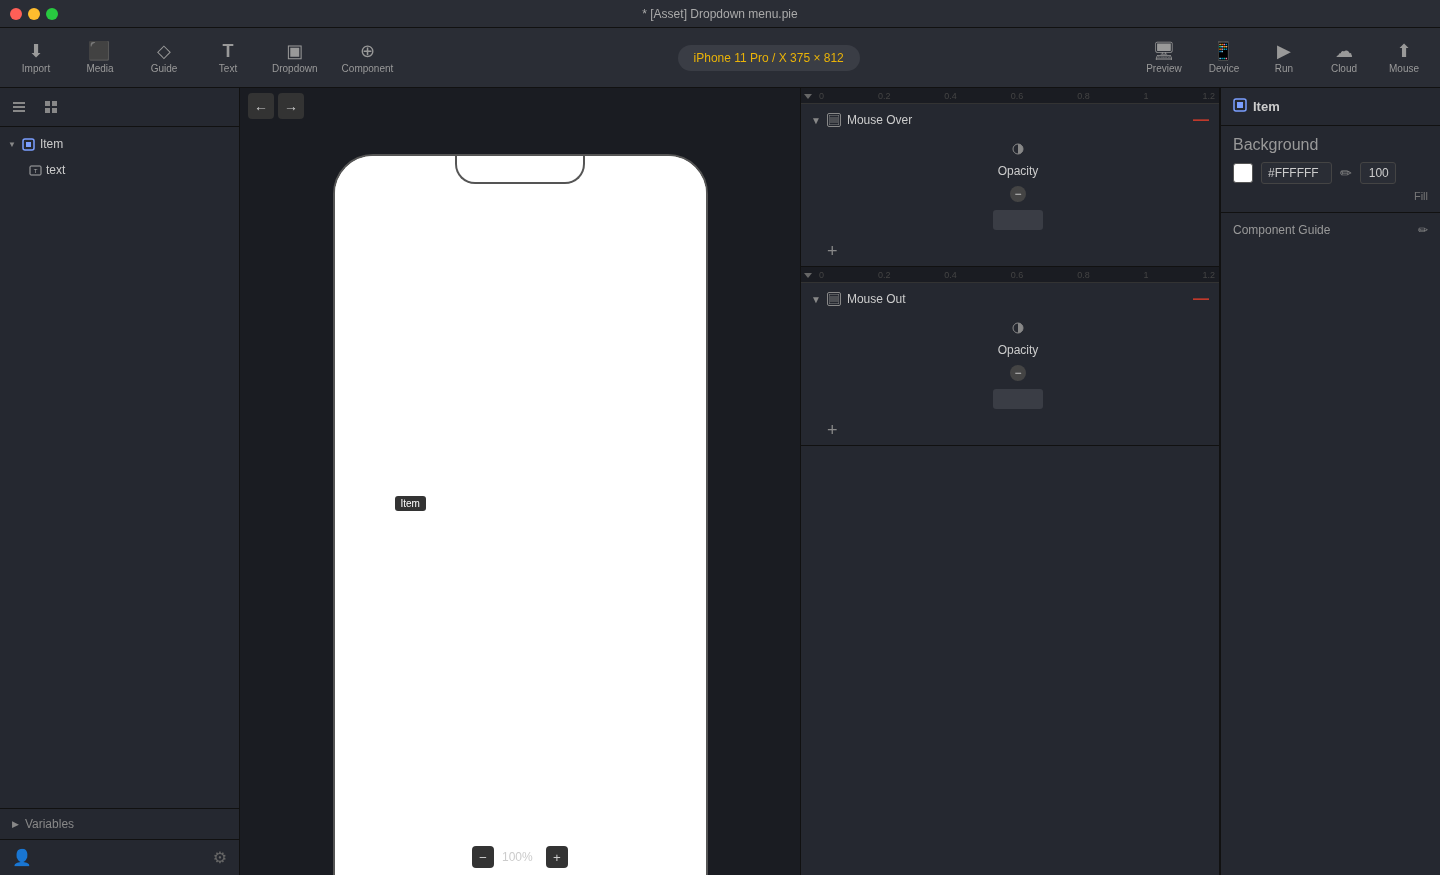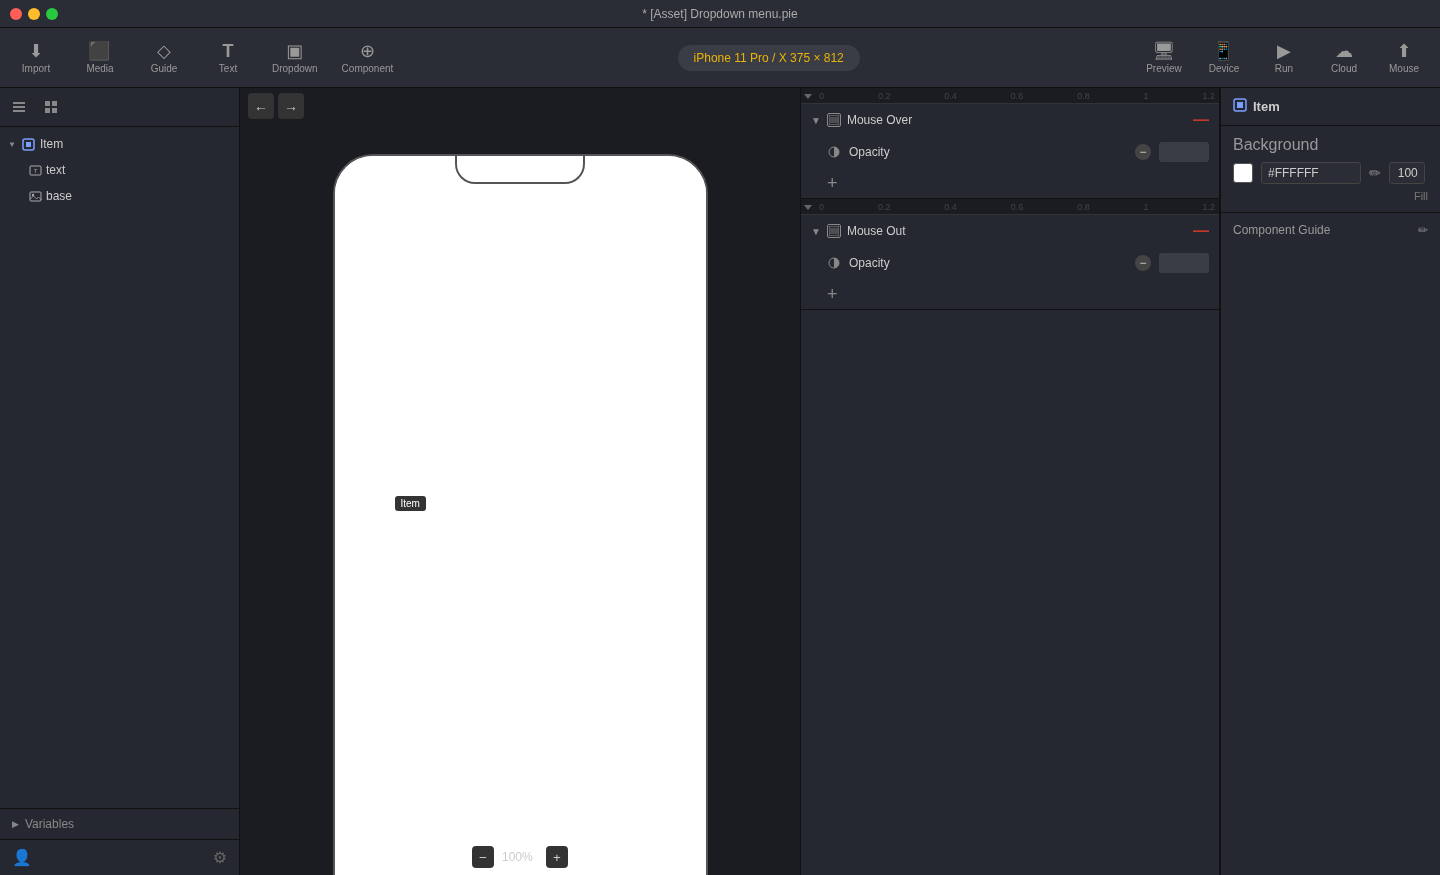--- a/index.html
+++ b/index.html
@@ -66,21 +66,21 @@
     
     .interactions-panel { width: 420px; background: #252830; border-left: 1px solid #111; border-right: 1px solid #111; display: flex; flex-direction: column; overflow-y: auto; }
 
     .trigger-section { border-bottom: 1px solid #111; }
     .trigger-header { display: flex; align-items: center; padding: 8px 10px; gap: 6px; }
     .trigger-collapse { color: #888; font-size: 10px; cursor: pointer; }
     .trigger-icon { width: 14px; height: 14px; border: 1px solid #888; border-radius: 2px; display: flex; align-items: center; justify-content: center; }
     .trigger-name { flex: 1; font-size: 12px; color: #ccc; }
     .trigger-close { color: #e05; font-size: 14px; cursor: pointer; font-weight: bold; }
 
-    .trigger-row { display: flex; align-items: center; padding: 6px 10px 6px 26px; gap: 8px; }
+    .trigger-row { display: flex; align-items: center; padding: 6px 10px 6px 26px; gap: 8px; flex-direction: column; }
     .trigger-row-icon { width: 14px; height: 14px; color: #888; display: flex; align-items: center; justify-content: center; }
     .trigger-row-label { font-size: 12px; color: #ccc; flex: 1; }
     .trigger-row-minus { width: 16px; height: 16px; background: #444; border-radius: 50%; display: flex; align-items: center; justify-content: center; cursor: pointer; color: #ccc; font-size: 12px; line-height: 1; }
     .opacity-preview { width: 50px; height: 20px; background: #3a3d45; border-radius: 3px; display: flex; align-items: center; justify-content: center; font-size: 11px; color: #aaa; }
 
     .trigger-add-row { padding: 6px 26px; }
     .trigger-add-btn { color: #888; cursor: pointer; font-size: 18px; line-height: 1; display: inline-block; }
 
     .add-trigger-btn { margin: 10px; background: #333; border: none; color: #ccc; padding: 8px; border-radius: 6px; cursor: pointer; font-size: 12px; width: calc(100% - 20px); text-align: center; }
 
@@ -221,35 +221,20 @@
         <span class="indent"></span>
         <span class="layer-icon text-icon">
           <svg width="13" height="13" viewBox="0 0 13 13">
               <rect x="1" y="2" width="11" height="9" rx="1" fill="none" stroke="#aaa" stroke-width="1"></rect>
               <text x="6.5" y="9" text-anchor="middle" font-size="6" fill="#aaa">T</text>
             </svg>
         </span>
         <span class="layer-label">text</span>
       </div>
 
-      <div class="layer-item">
-        <span class="indent"></span>
-        <span class="layer-icon image-icon">
-          <svg width="13" height="13" viewBox="0 0 13 13">
-              <rect x="1" y="2" width="11" height="9" rx="1" fill="none" stroke="#aaa" stroke-width="1"></rect>
-              <circle cx="4" cy="5" r="1.2" fill="#aaa"></circle>
-              <path d="M1 9 l3.5-3 3 3 2-2 3 3" stroke="#aaa" stroke-width="0.8" fill="none"></path>
-            </svg>
-        </span>
-        <span class="layer-label">base</span>
-        <div class="layer-actions">
-          <span class="layer-action-icon">⛓</span>
-          <span class="layer-action-icon">🔒</span>
-        </div>
-      </div>
     </div>
 
     <div style="flex:1;"></div>
 
     <div style="padding: 8px 12px; border-top: 1px solid #111; display:flex; align-items:center; gap:6px;">
       <span style="color:#888; font-size:9px;">▶</span>
       <span style="color:#888; font-size:12px;">Variables</span>
     </div>
 
     <div style="display:flex; justify-content:space-between; padding:8px 12px; border-top: 1px solid #111;">
@@ -393,21 +378,21 @@
             <rect x="4" y="4" width="6" height="6" fill="#7b9fff"></rect>
           </svg>
       </span>
       <span class="right-panel-title">Item</span>
     </div>
 
     <div class="prop-section">
       <div class="prop-section-title">Background</div>
       <div class="prop-row">
         <div class="prop-color-swatch" style="background: #FFFFFF;"></div>
-        <input class="prop-hex-input" type="text" value="#FFFFFF" style="background: rgb(42, 45, 53); border: 1px solid rgb(68, 68, 68); color: rgb(204, 204, 204); padding: 3px 6px; border-radius: 3px; font-size: 12px; width: 100px; outline: none;">
+        <input class="prop-hex-input" type="text" value="#FFFFFF" style="background: rgb(42, 45, 53); border: 1px solid rgb(68, 68, 68); color: rgb(204, 204, 204); padding: 3px 6px; border-radius: 3px; font-size: 12px; width: 71px; outline: none;">
         <span class="prop-edit-icon">✏</span>
         <input class="prop-fill-val" type="text" value="100" style="background: rgb(42, 45, 53); border: 1px solid rgb(68, 68, 68); color: rgb(204, 204, 204); padding: 3px 6px; border-radius: 3px; font-size: 12px; width: 36px; text-align: right; outline: none;">
       </div>
       <div style="display:flex; justify-content:flex-end; margin-top:2px;">
         <span class="prop-fill-label">Fill</span>
       </div>
     </div>
 
     <div class="comp-guide-row">
       <span class="comp-guide-label">Component Guide</span>

